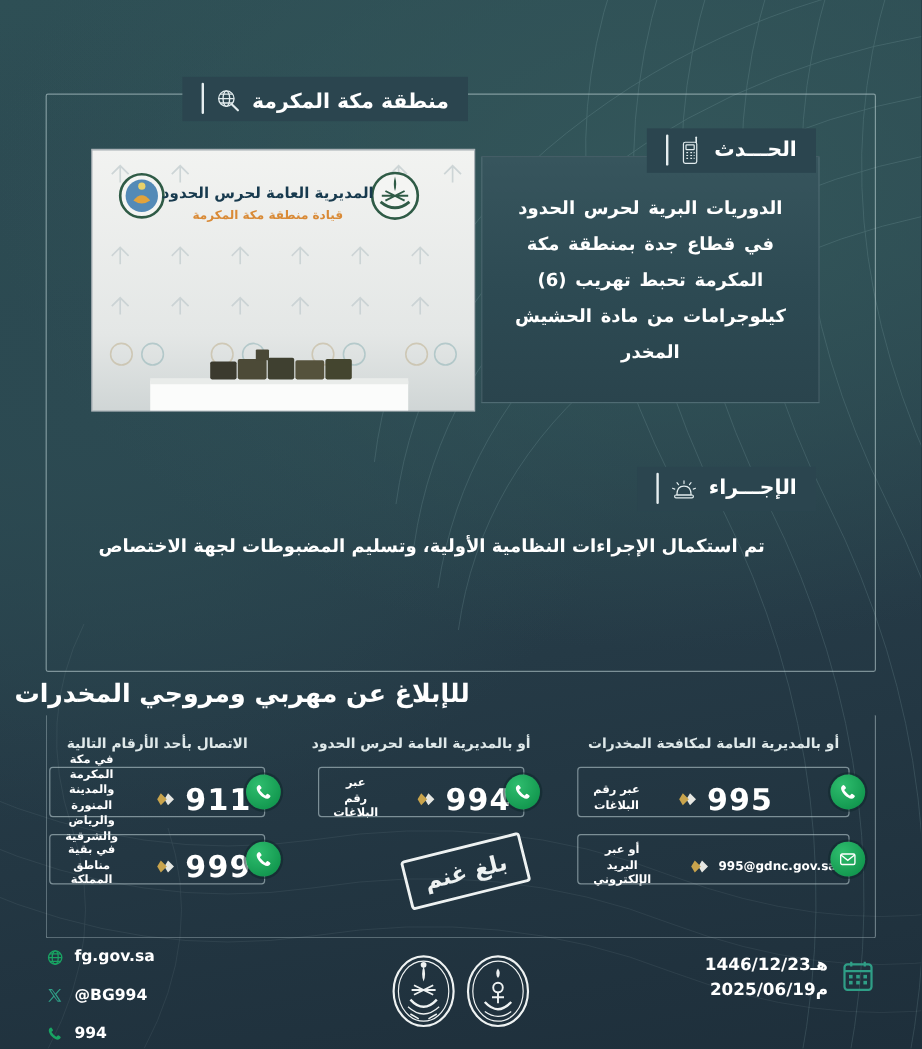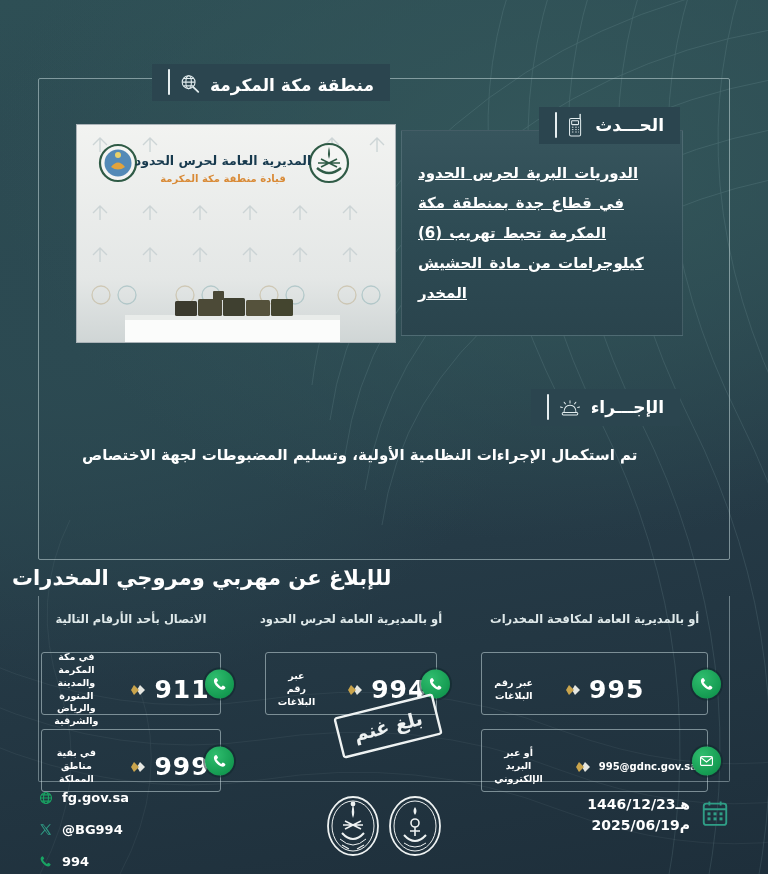--- a/index.html
+++ b/index.html
@@ -92,23 +92,22 @@
     display: flex;
     align-items: center;
     justify-content: center;
     padding: 14px 16px;
   }
   .event-text {
     color: #ffffff;
     font-size: 15px;
     font-weight: bold;
     line-height: 2.0;
-    text-align: left;
+    text-align: center;
     word-spacing: 2px;
-    text-decoration: underline;
   }
 
   
   .action-panel {
     position: absolute;
     left: 60px; top: 440px;
     width: 646px;
     padding: 0 22px;
   }
   .action-text {
@@ -142,29 +141,29 @@
     flex-direction: row;
     gap: 0;
   }
   .col { flex: 1; padding: 0 8px; }
   .col-head {
     color: #dfe9ea;
     font-size: 11.5px;
     font-weight: bold;
     text-align: center;
     letter-spacing: .2px;
-    margin-bottom: 26px;
+    margin-bottom: 13px;
     white-space: nowrap;
   }
 
   .pbox {
     position: relative;
     border: 1px solid rgba(198,217,220,.55);
     border-radius: 3px;
-    height: 63px;
+    height: 42px;
     margin: 0 14px 14px 14px;
     display: flex;
     flex-direction: row-reverse;
     align-items: center;
     justify-content: flex-start;
     padding: 12px 10px 0 12px;
     gap: 8px;
   }
   .pbox-icon {
     position: absolute;

